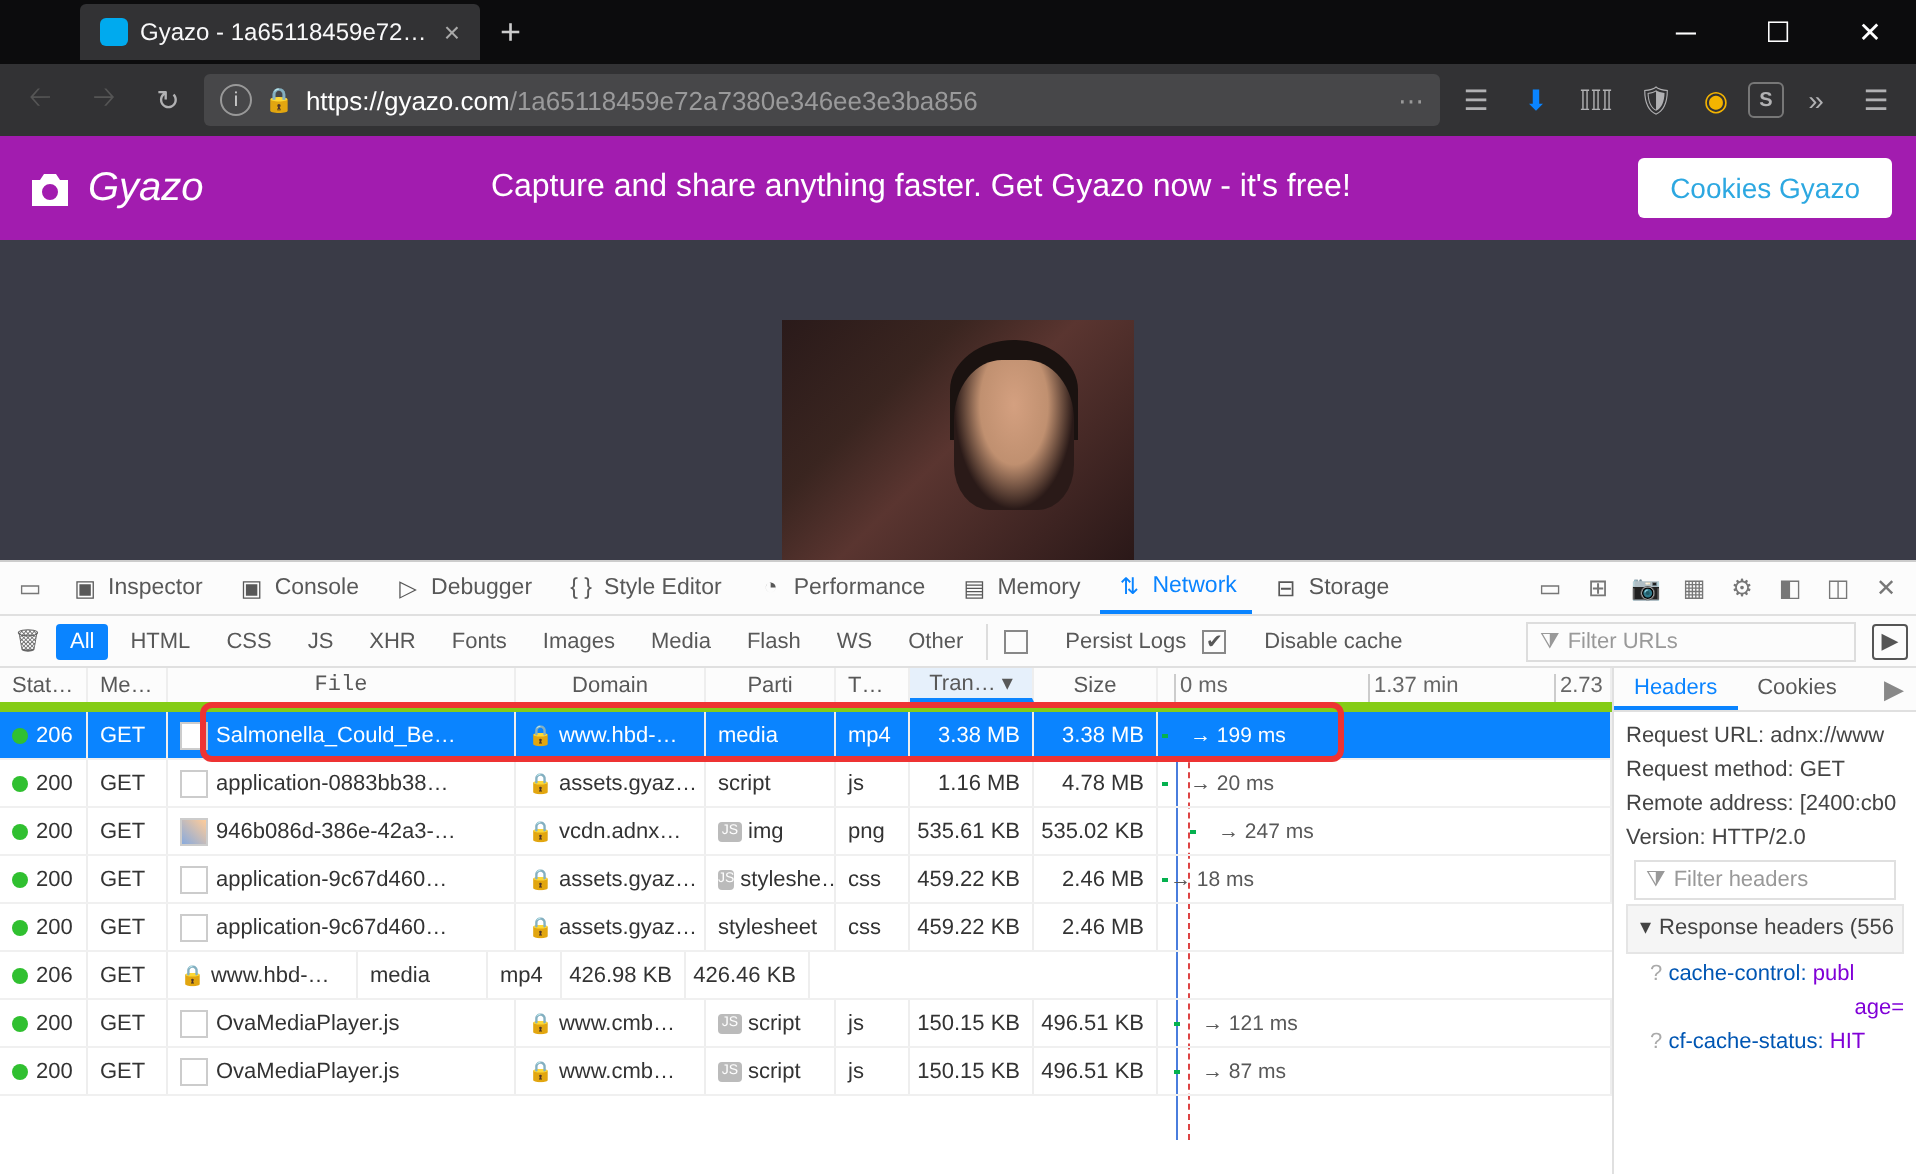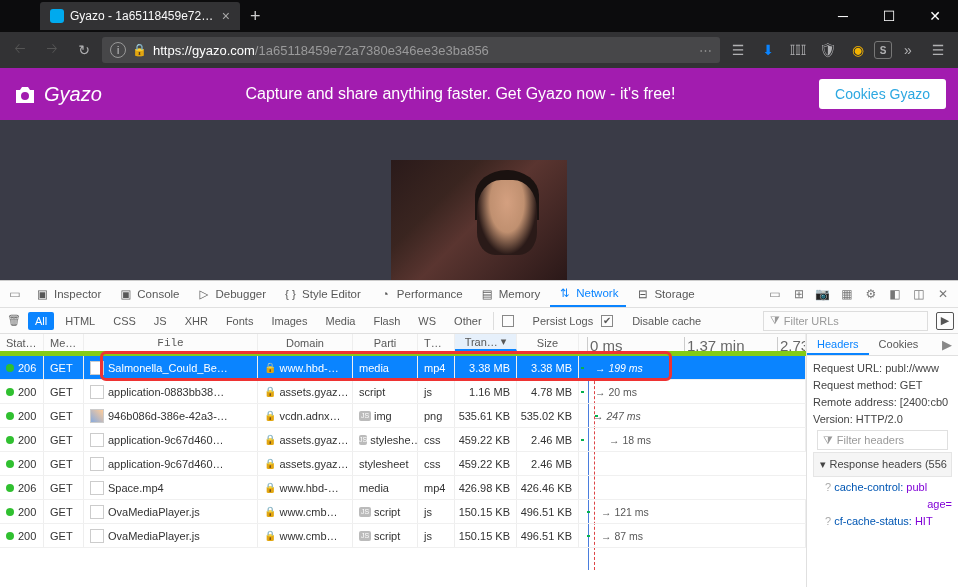--- a/index.html
+++ b/index.html
@@ -69,21 +69,21 @@
 .status-dot { width: 8px; height: 8px; border-radius: 50%; margin-right: 4px; flex-shrink: 0; }
 .green-dot { background: #30c030; }
 .file-icon { width: 14px; height: 14px; border: 1px solid #ccc; margin-right: 4px; flex-shrink: 0; background: #fff; }
 .lock-dom { color: #30c030; font-size: 10px; margin-right: 3px; }
 .nt-row.selected .lock-dom { color: #bfe8b0; }
 .cause-icon { width: 12px; height: 10px; background: #bbb; border-radius: 2px; margin-right: 3px; font-size: 7px; color: #fff; display: inline-flex; align-items: center; justify-content: center; }
 .waterfall-bar { position: absolute; height: 2px; background: #05b14f; top: 11px; }
 .waterfall-text { font-size: 10.5px; color: #585858; }
 .nt-row.selected .waterfall-text { color: #fff; }
 .redbox { position: absolute; border: 3px solid #e33; border-radius: 6px; pointer-events: none; }
-.timeline-header { position: relative; font-size: 15px; color: #666; }
+.timeline-header { position: relative; font-size: 11px; color: #666; }
 .tl-tick { position: absolute; top: 3px; border-left: 1px solid #ccc; height: 16px; padding-left: 2px; }
 .tl-line-blue { position: absolute; top: 0; bottom: 0; width: 1px; background: #4a7ddd; }
 .tl-line-red { position: absolute; top: 0; bottom: 0; width: 1px; border-left: 1px dashed #d44; }
 .side-panel { width: 152px; border-left: 1px solid #e0e0e0; display: flex; flex-direction: column; font-size: 11px; }
 .side-tabs { height: 22px; display: flex; border-bottom: 1px solid #e0e0e0; background: #fcfcfc; }
 .side-tab { padding: 4px 10px; color: #585858; }
 .side-tab.active { color: #0a84ff; border-bottom: 2px solid #0a84ff; }
 .side-tab-close { margin-left: auto; padding: 3px 6px; color: #888; font-size: 13px; }
 .side-body { padding: 4px 6px; flex: 1; overflow: hidden; color: #444; font-size: 11px; line-height: 17px; white-space: nowrap; }
 .side-body .k { color: #444; }
@@ -262,21 +262,21 @@
             <span class="file-icon" style=""></span>
             <span style="overflow:hidden;text-overflow:ellipsis;">Salmonella_Could_Be…</span>
           </div>
           <div class="col-domain"><span class="lock-dom">🔒</span>www.hbd-…</div>
           <div class="col-cause">media</div>
           <div class="col-type">mp4</div>
           <div class="col-transferred">3.38 MB</div>
           <div class="col-size">3.38 MB</div>
           <div class="col-waterfall">
             <span class="waterfall-bar" style="left:2px;width:3px;"></span>
-            <span class="waterfall-text" style="margin-left:10px;font-style:italic;">→ 199 ms</span>
+            <span class="waterfall-text" style="margin-left:10px;">→ 199 ms</span>
           </div>
         </div>
         <div class="nt-row">
           <div class="col-status"><span class="status-dot green-dot"></span>200</div>
           <div class="col-method">GET</div>
           <div class="col-file">
             <span class="file-icon" style=""></span>
             <span style="overflow:hidden;text-overflow:ellipsis;">application-0883bb38…</span>
           </div>
           <div class="col-domain"><span class="lock-dom">🔒</span>assets.gyaz…</div>
@@ -296,60 +296,56 @@
             <span class="file-icon" style="background:linear-gradient(45deg,#8ad,#fc9);"></span>
             <span style="overflow:hidden;text-overflow:ellipsis;">946b086d-386e-42a3-…</span>
           </div>
           <div class="col-domain"><span class="lock-dom">🔒</span>vcdn.adnx…</div>
           <div class="col-cause"><span class="cause-icon">JS</span>img</div>
           <div class="col-type">png</div>
           <div class="col-transferred">535.61 KB</div>
           <div class="col-size">535.02 KB</div>
           <div class="col-waterfall">
             <span class="waterfall-bar" style="left:16px;width:3px;"></span>
-            <span class="waterfall-text" style="margin-left:8px;font-style:italic;">→ 247 ms</span>
+            <span class="waterfall-text" style="margin-left:24px;">→ 247 ms</span>
           </div>
         </div>
         <div class="nt-row">
           <div class="col-status"><span class="status-dot green-dot"></span>200</div>
           <div class="col-method">GET</div>
           <div class="col-file">
             <span class="file-icon" style=""></span>
             <span style="overflow:hidden;text-overflow:ellipsis;">application-9c67d460…</span>
           </div>
           <div class="col-domain"><span class="lock-dom">🔒</span>assets.gyaz…</div>
           <div class="col-cause"><span class="cause-icon">JS</span>styleshe…</div>
           <div class="col-type">css</div>
           <div class="col-transferred">459.22 KB</div>
           <div class="col-size">2.46 MB</div>
           <div class="col-waterfall">
             <span class="waterfall-bar" style="left:2px;width:3px;"></span>
-            <span class="waterfall-text" style="margin-left:24px;text-align:center;">→ 18 ms</span>
+            <span class="waterfall-text" style="margin-left:0;text-align:center;">→ 18 ms</span>
           </div>
         </div>
         <div class="nt-row">
           <div class="col-status"><span class="status-dot green-dot"></span>200</div>
           <div class="col-method">GET</div>
           <div class="col-file">
             <span class="file-icon" style=""></span>
             <span style="overflow:hidden;text-overflow:ellipsis;">application-9c67d460…</span>
           </div>
           <div class="col-domain"><span class="lock-dom">🔒</span>assets.gyaz…</div>
           <div class="col-cause">stylesheet</div>
           <div class="col-type">css</div>
           <div class="col-transferred">459.22 KB</div>
           <div class="col-size">2.46 MB</div>
         </div>
         <div class="nt-row">
           <div class="col-status"><span class="status-dot green-dot"></span>206</div>
           <div class="col-method">GET</div>
-          <div class="col-file">
-            <span class="file-icon" style=""></span>
-            <span style="overflow:hidden;text-overflow:ellipsis;">Space.mp4</span>
-          </div>
           <div class="col-domain"><span class="lock-dom">🔒</span>www.hbd-…</div>
           <div class="col-cause">media</div>
           <div class="col-type">mp4</div>
           <div class="col-transferred">426.98 KB</div>
           <div class="col-size">426.46 KB</div>
         </div>
         <div class="nt-row">
           <div class="col-status"><span class="status-dot green-dot"></span>200</div>
           <div class="col-method">GET</div>
           <div class="col-file">
@@ -387,21 +383,21 @@
     <div class="redbox" style="top:17px; left:100px; width:572px; height:30px;"></div>
   </div>
 
   <div class="side-panel">
     <div class="side-tabs">
       <div class="side-tab active">Headers</div>
       <div class="side-tab">Cookies</div>
       <div class="side-tab-close">▶</div>
     </div>
     <div class="side-body">
-      <div><span class="k">Request URL:</span> <span>publ://www</span></div>
+      <div><span class="k">Request URL:</span> <span>adnx://www</span></div>
       <div><span class="k">Request method:</span> <span>GET</span></div>
       <div><span class="k">Remote address:</span> <span>[2400:cb0</span></div>
       <div><span class="k">Version:</span> <span>HTTP/2.0</span></div>
       <div class="filter-headers">
           <span>⧩</span>
           <span>Filter headers</span>
         </div>
       <div class="resp-header">
           <span style="margin-right:4px;">▾</span>
           <span>Response headers (556</span>

